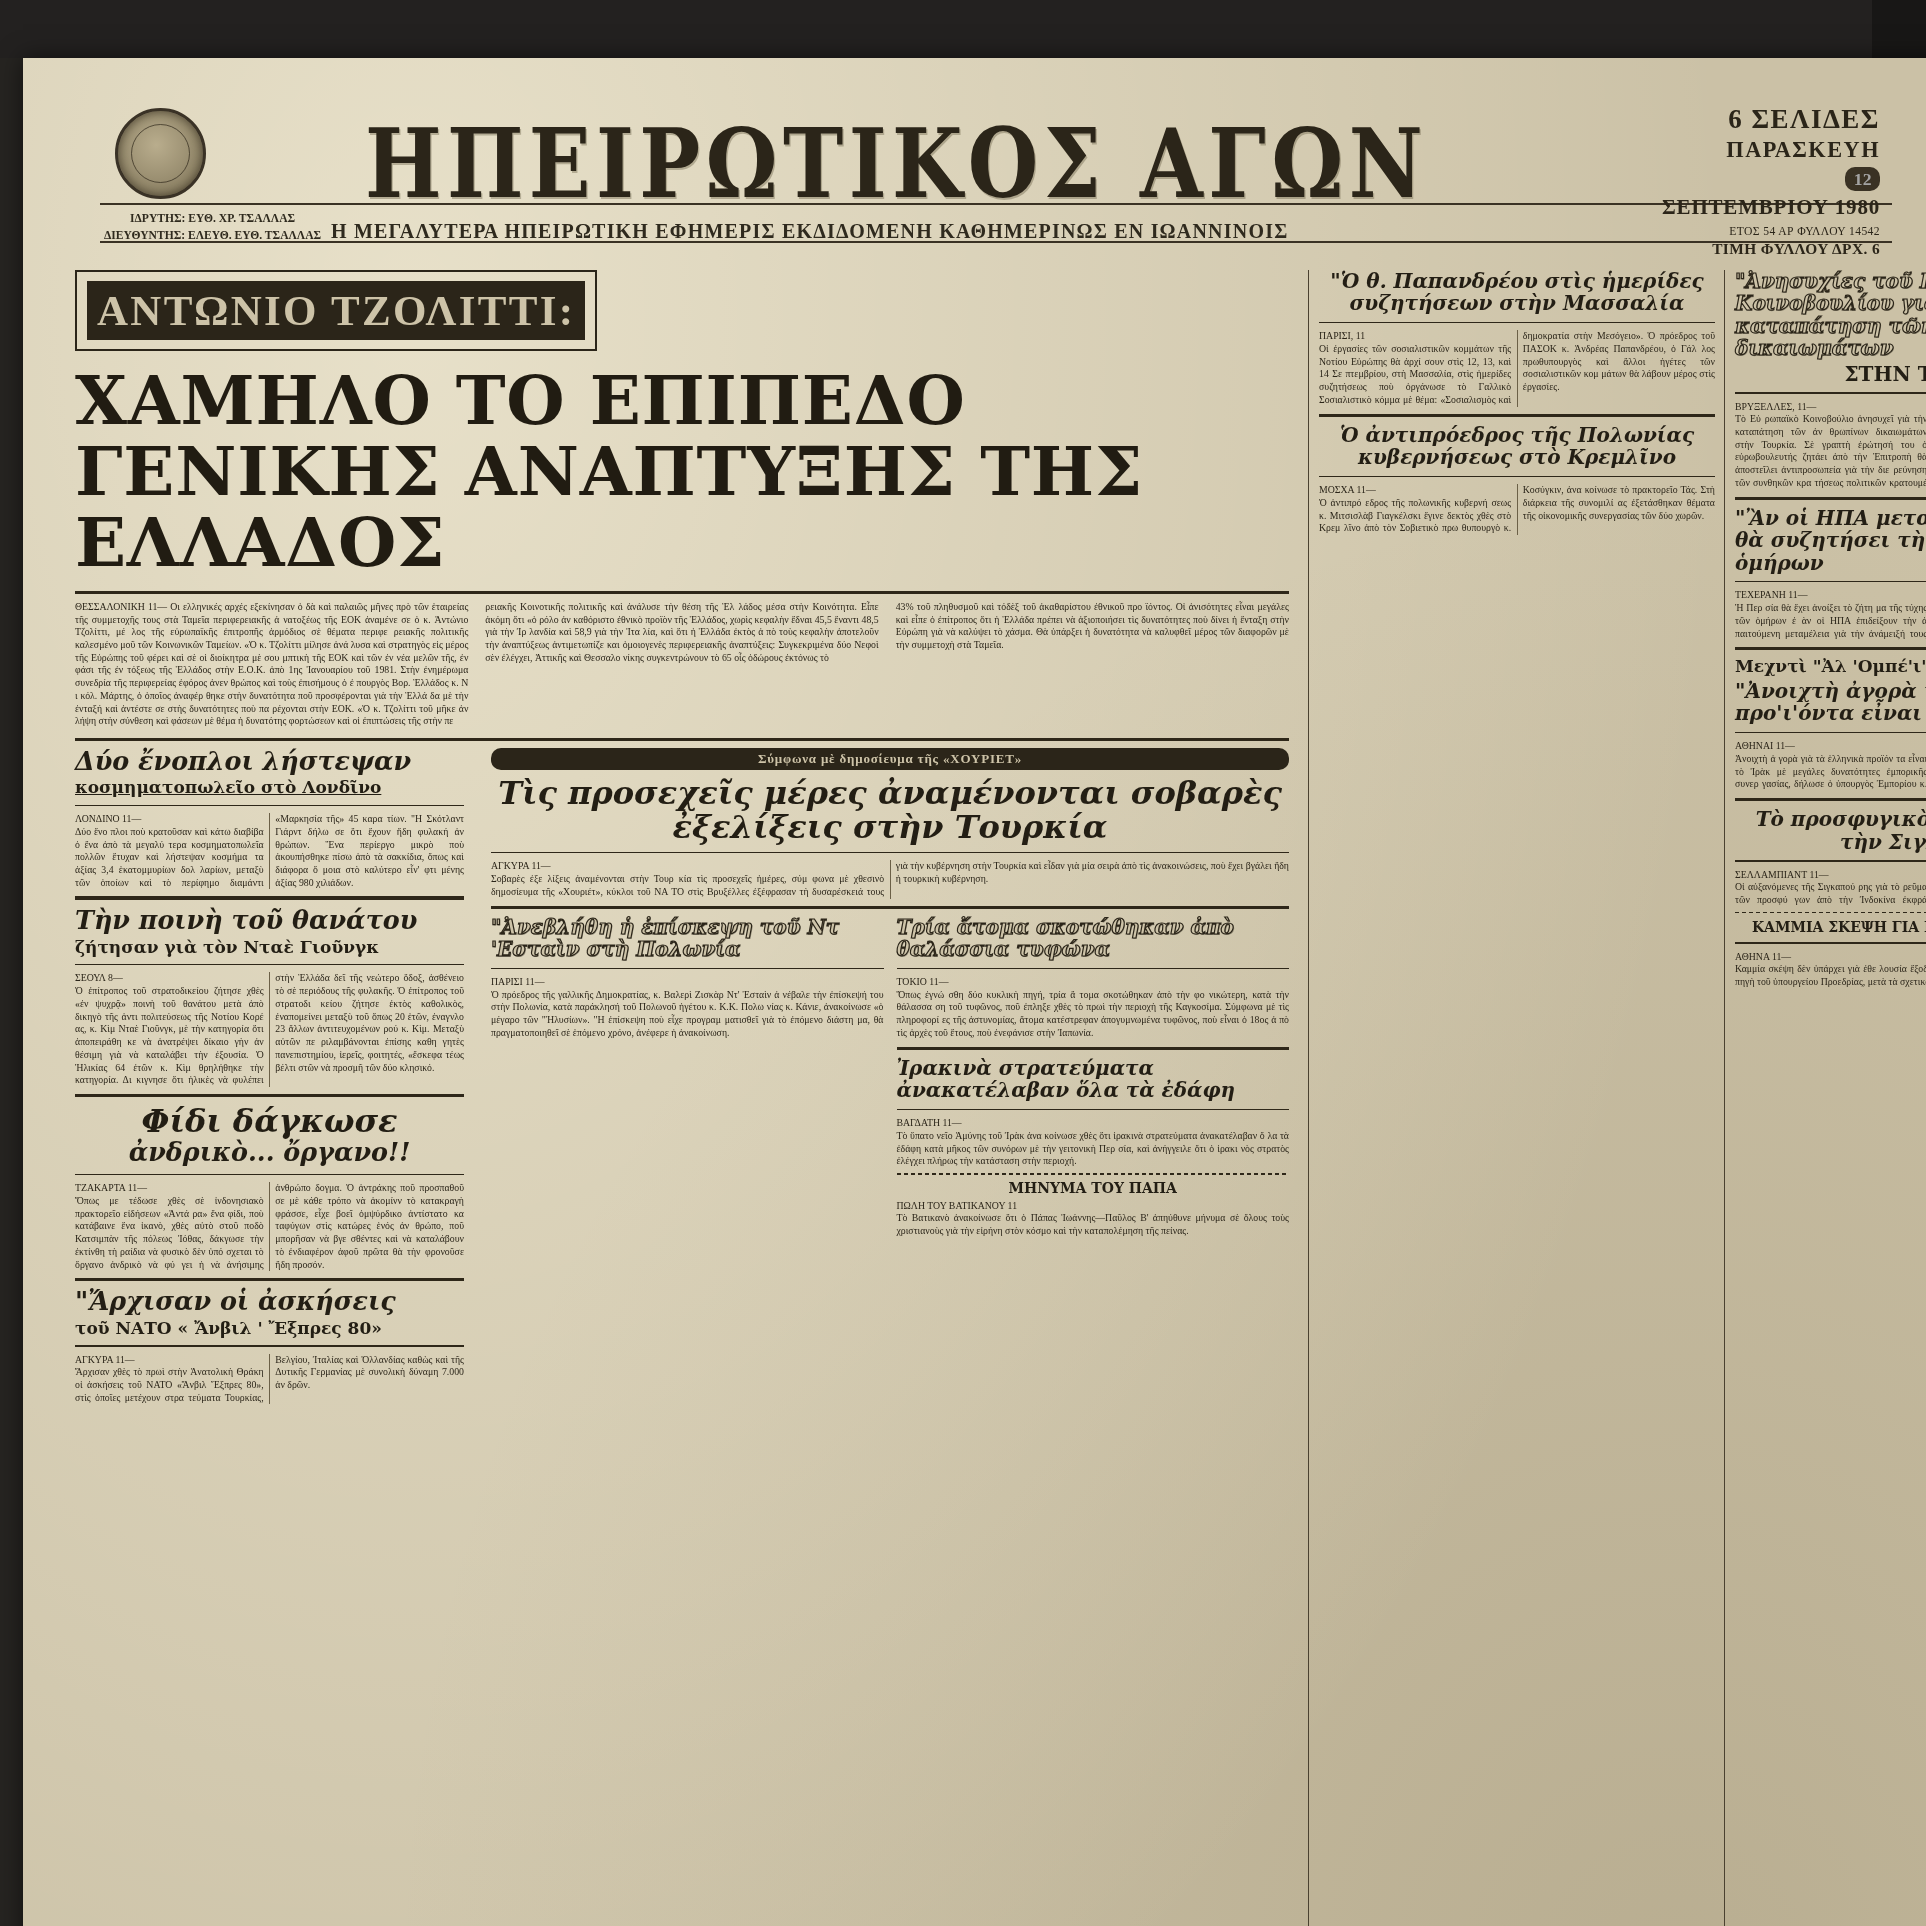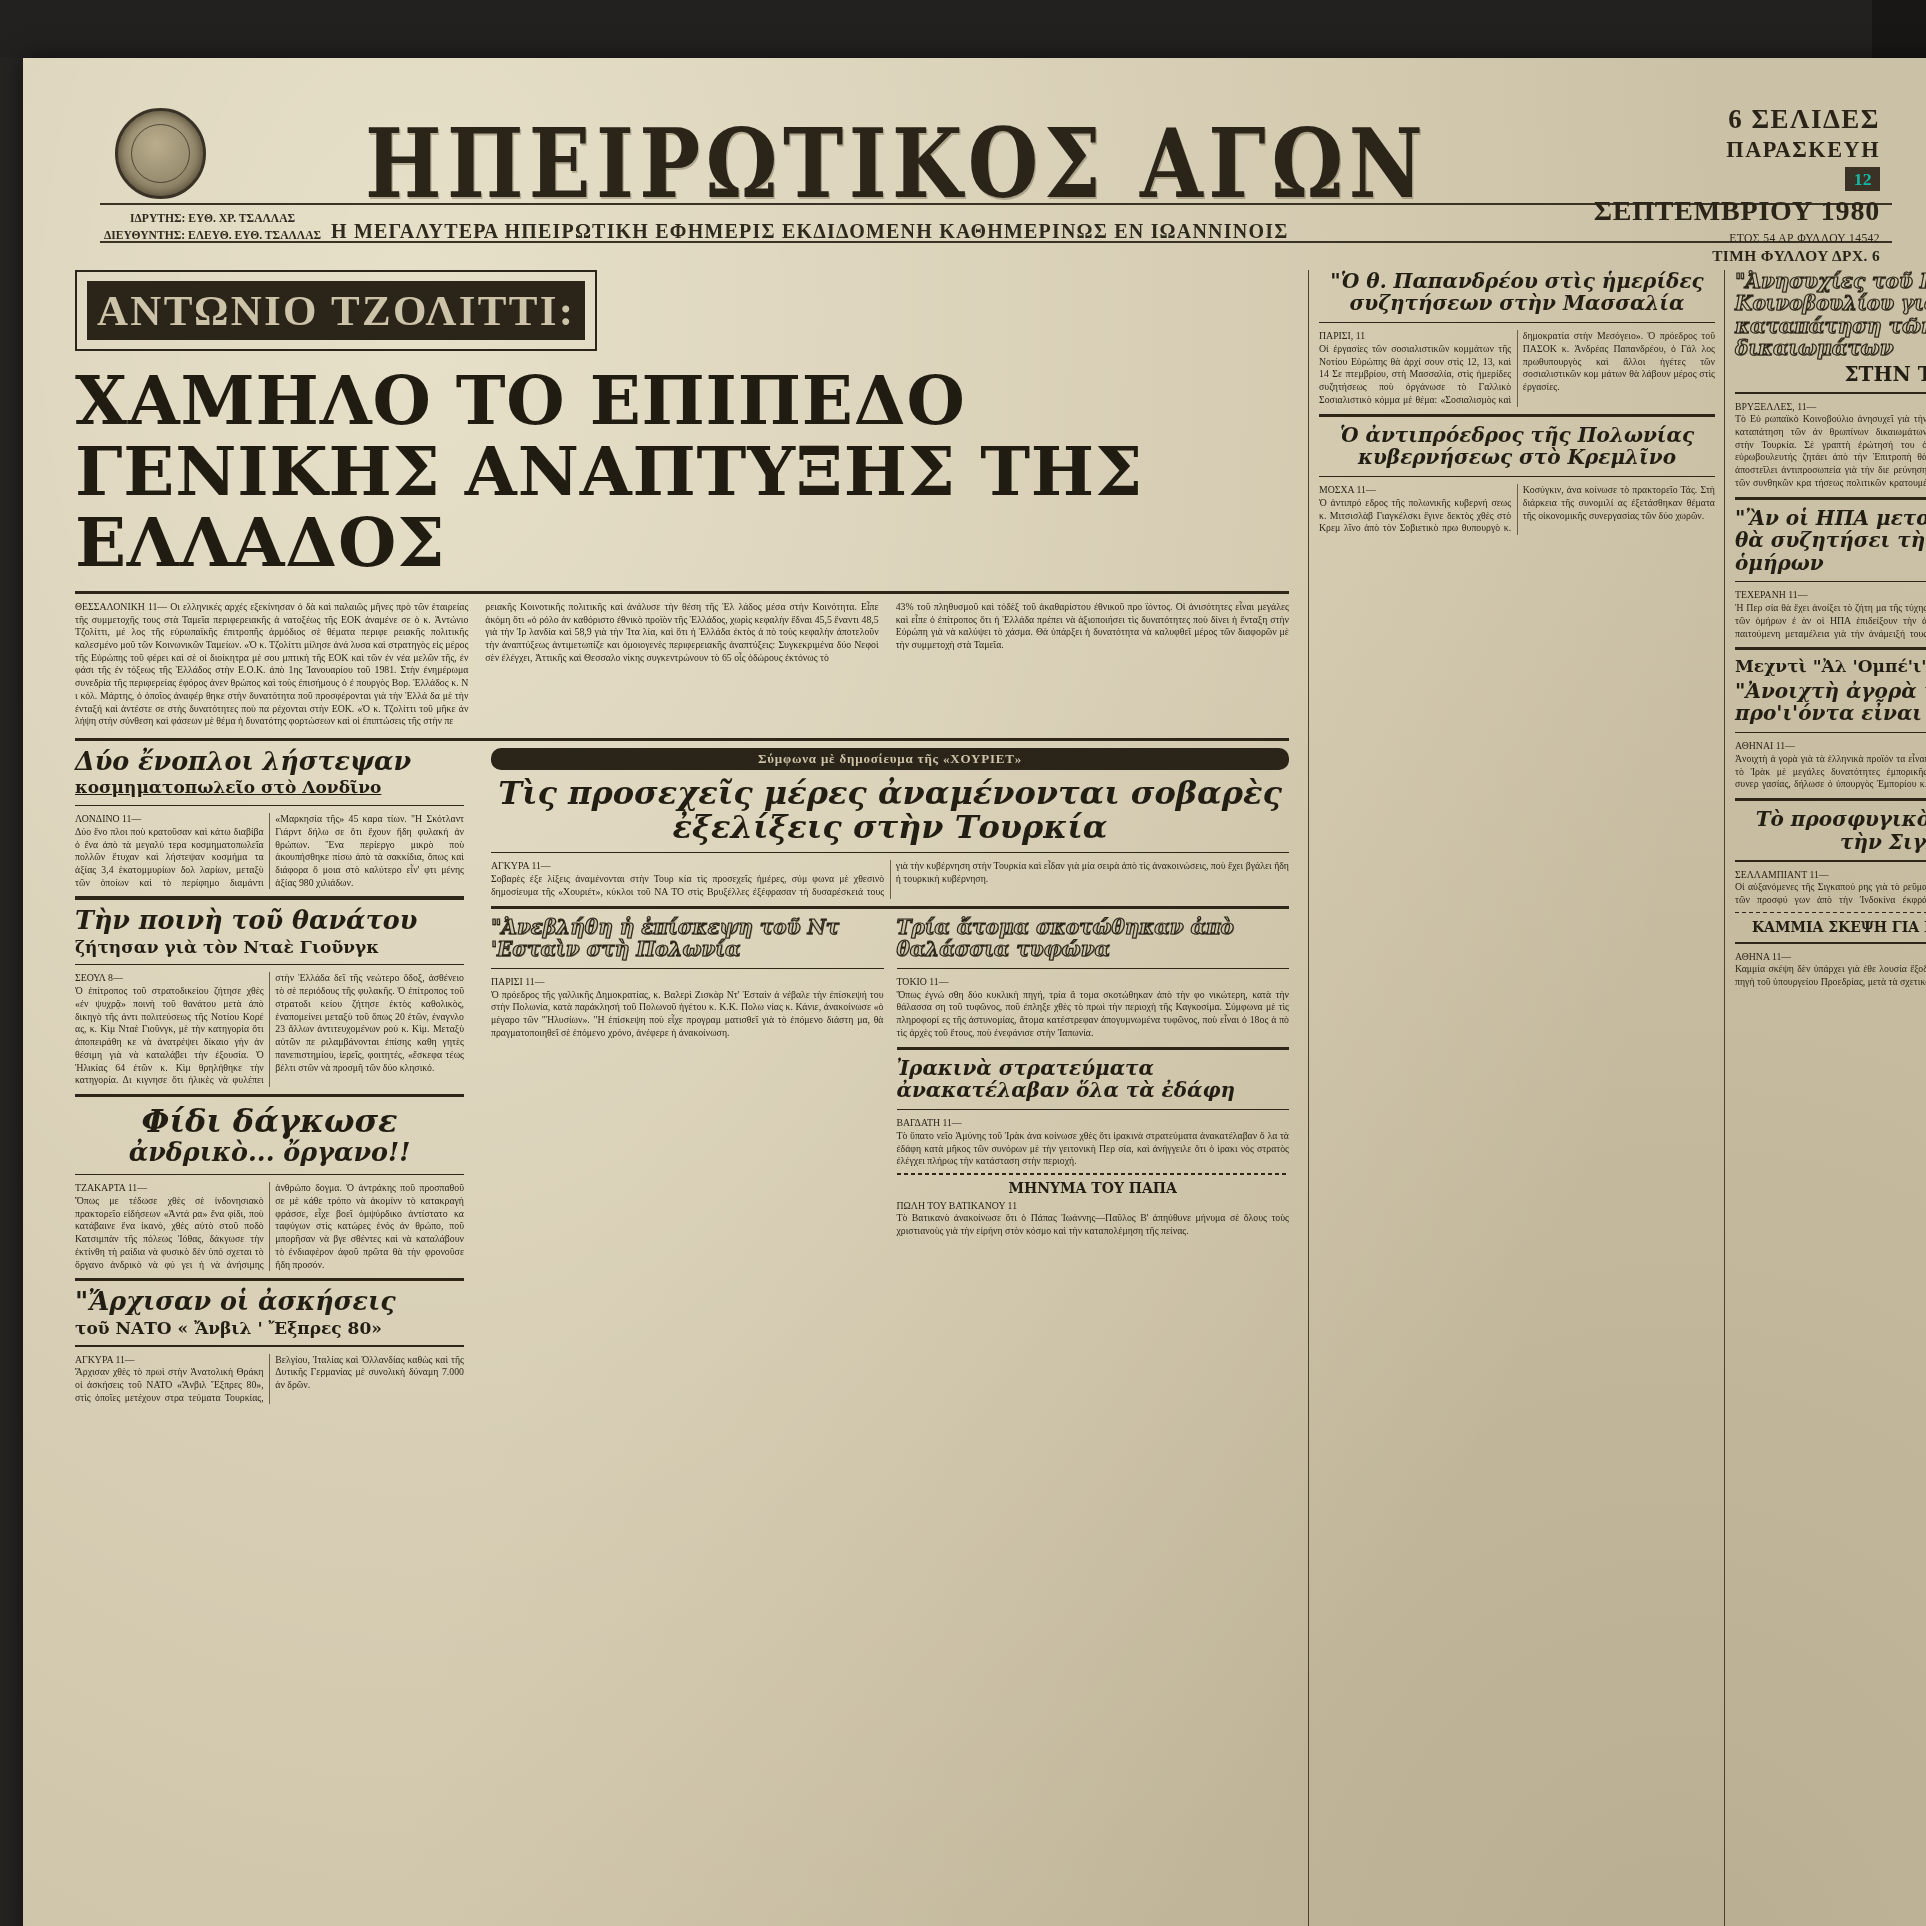--- a/index.html
+++ b/index.html
@@ -63,24 +63,24 @@
     position:absolute;left:39px;top:106px;font-size:11.6px;line-height:1.5;color:#2f2a1e;font-weight:700;text-align:center;
   }
   .rule-thin{position:absolute;left:35px;right:0;top:99px;height:1.5px;background:#3a3224;}
   .rule-thin2{position:absolute;left:35px;right:0;top:137px;height:1.5px;background:#3a3224;}
   .dateblock{
     position:absolute;right:12px;top:0;width:385px;text-align:right;color:#2b2519;
   }
   .pages-label{font-size:27px;font-weight:700;letter-spacing:1.5px;}
   .day-label{font-size:22.3px;font-weight:700;letter-spacing:1.5px;margin-top:2.3px;}
   .daynum{
-    display:inline-block;background:#3a3224;color:#14b8a6;font-size:17.7px;font-weight:700;
-    padding:1.5px 8.5px;border-radius:0;margin-top:3.9px;
-  }
-  .month-line{font-size:28px;font-weight:700;margin-top:3.9px;letter-spacing:0.8px;}
+    display:inline-block;background:#3a3224;color:#a3a3a3;font-size:17.7px;font-weight:700;
+    padding:1.5px 8.5px;border-radius:10px;margin-top:3.9px;
+  }
+  .month-line{font-size:21px;font-weight:700;margin-top:3.9px;letter-spacing:0.8px;}
   .issue-line{font-size:11.6px;margin-top:4.6px;letter-spacing:0.4px;}
   .price-line{font-size:15.4px;font-weight:700;margin-top:2.3px;letter-spacing:0.4px;}
 
   
   .kicker{
     background:#2b2519;color:#cdc3a8;font-weight:700;
     font-size:43px;letter-spacing:2.3px;padding:5.4px 10px;display:inline-block;
   }
   h1.lead{
     font-family:"DejaVu Serif", serif;

